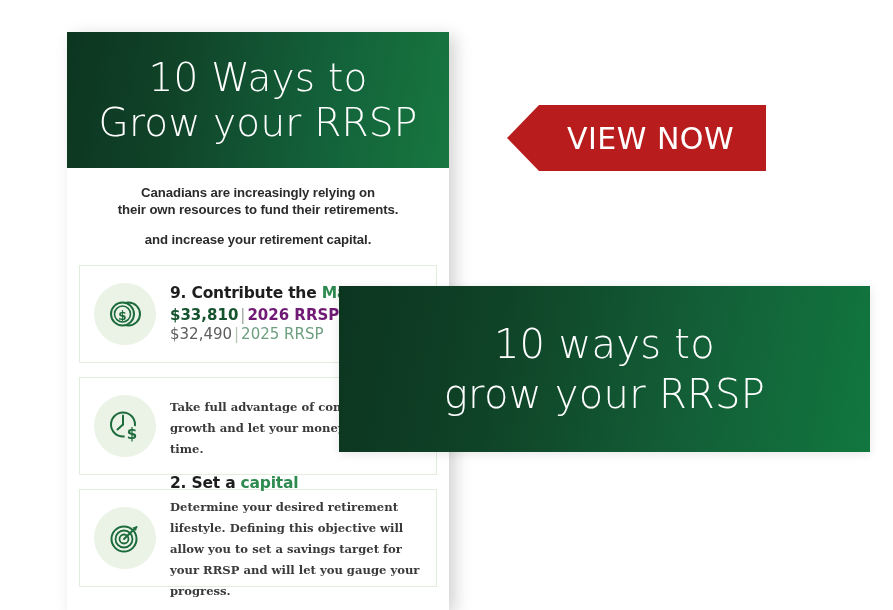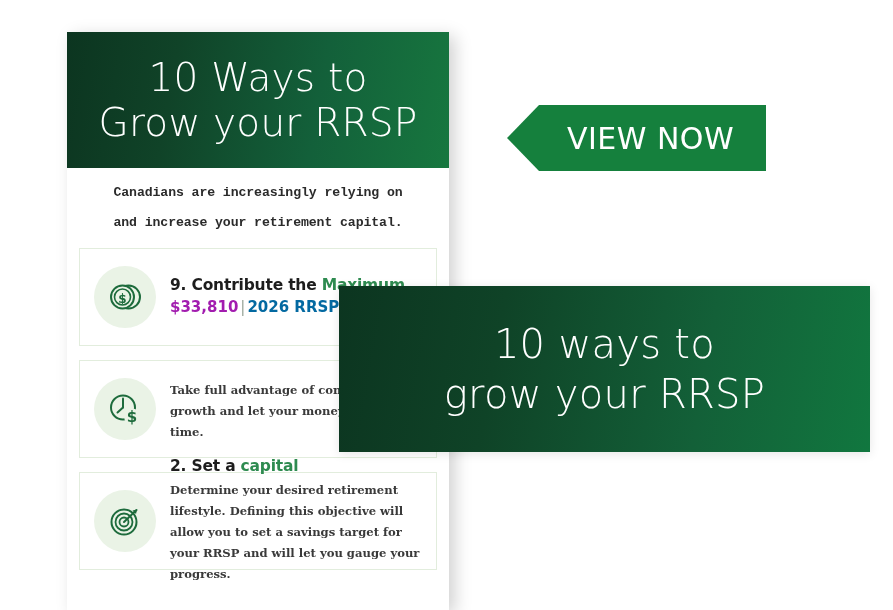--- a/index.html
+++ b/index.html
@@ -61,21 +61,21 @@
   .info-intro {
     padding: 16px 22px 6px 22px;
     text-align: center;
     color: #2b2b2b;
   }
   .info-intro p {
     margin: 0;
     font-size: 13.2px;
     line-height: 17px;
     font-weight: 600;
-    font-family: Liberation Mono, monospace;
+    font-family: Liberation Sans, sans-serif;
     letter-spacing: -0.1px;
   }
   .info-intro p.second { margin-top: 13px; }
   .info-intro .ln { display: block; }
 
   .cards {
     padding: 11px 12px 0 12px;
   }
 
   .tip-card {
@@ -128,35 +128,35 @@
     font-weight: 600;
   }
 
   .limit-rows { margin-top: 3px; }
   .limit-row {
     font-size: 15px;
     line-height: 19.5px;
     white-space: nowrap;
     font-family: "DejaVu Sans", sans-serif;
   }
-  .limit-row .amt { color: #a21caf; font-weight: 700; }
+  .limit-row .amt { color: #14532d; font-weight: 700; }
   .limit-row .sep { color: #9aa69a; font-weight: 400; padding: 0 2px; }
-  .limit-row .yr  { color: #0369a1; font-weight: 700; }
+  .limit-row .yr  { color: #701a75; font-weight: 700; }
   .limit-row.secondary .amt { color: #5c5c5c; font-weight: 400; }
   .limit-row.secondary .yr  { color: #6d9f7f; font-weight: 400; }
   .limit-row.secondary .sep { color: #b9c4b9; }
 
   
   .view-now {
     position: absolute;
     left: 499px;
     top: 105px;
     width: 259px;
     height: 66px;
-    background: #15803d;
+    background: #b91c1c;
     color: #ffffff;
     display: flex;
     align-items: center;
     justify-content: center;
     -webkit-clip-path: polygon(0% 50%, 32px 0%, 100% 0%, 100% 100%, 32px 100%);
     clip-path: polygon(0% 50%, 32px 0%, 100% 0%, 100% 100%, 32px 100%);
     box-sizing: border-box;
     padding-left: 28px;
     cursor: pointer;
   }
@@ -202,20 +202,21 @@
     <div class="info-header">
       <div class="info-header-title">
         <span class="ln">10 Ways to</span>
         <span class="ln">Grow your RRSP</span>
       </div>
     </div>
 
     <div class="info-intro">
       <p>
         <span class="ln">Canadians are increasingly relying on</span>
+        <span class="ln">their own resources to fund their retirements.</span>
       </p>
       <p class="second">
         <span class="ln">and increase your retirement capital.</span>
       </p>
     </div>
 
     <div class="cards">
 
       <div class="tip-card">
         <div class="tip-icon">
@@ -223,20 +224,21 @@
             <circle cx="23.5" cy="20" r="11.5" fill="none" stroke="#1d6b3c" stroke-width="2"></circle>
             <circle cx="17.5" cy="20" r="11.5" fill="#eaf3e6" stroke="#1d6b3c" stroke-width="2"></circle>
             <circle cx="17.5" cy="20" r="8" fill="none" stroke="#1d6b3c" stroke-width="1.6"></circle>
             <text x="17.5" y="25.5" text-anchor="middle" font-family="DejaVu Sans, sans-serif" font-size="12" font-weight="700" fill="#1d6b3c">$</text>
           </svg>
         </div>
         <div class="tip-body">
           <div class="tip-title"><span>9. Contribute the </span><span class="accent">Maximum</span></div>
           <div class="limit-rows">
             <div class="limit-row"><span class="amt">$33,810</span><span class="sep">|</span><span class="yr">2026 RRSP</span></div>
+            <div class="limit-row secondary"><span class="amt">$32,490</span><span class="sep">|</span><span class="yr">2025 RRSP</span></div>
           </div>
         </div>
       </div>
 
       <div class="tip-card">
         <div class="tip-icon">
           <svg width="40" height="40" viewBox="0 0 40 40" aria-hidden="true">
             <circle cx="18" cy="18.5" r="12" fill="none" stroke="#1d6b3c" stroke-width="2"></circle>
             <line x1="18" y1="18.5" x2="18" y2="9.5" stroke="#1d6b3c" stroke-width="2" stroke-linecap="round"></line>
             <line x1="18" y1="18.5" x2="12.5" y2="23.5" stroke="#1d6b3c" stroke-width="2" stroke-linecap="round"></line>

